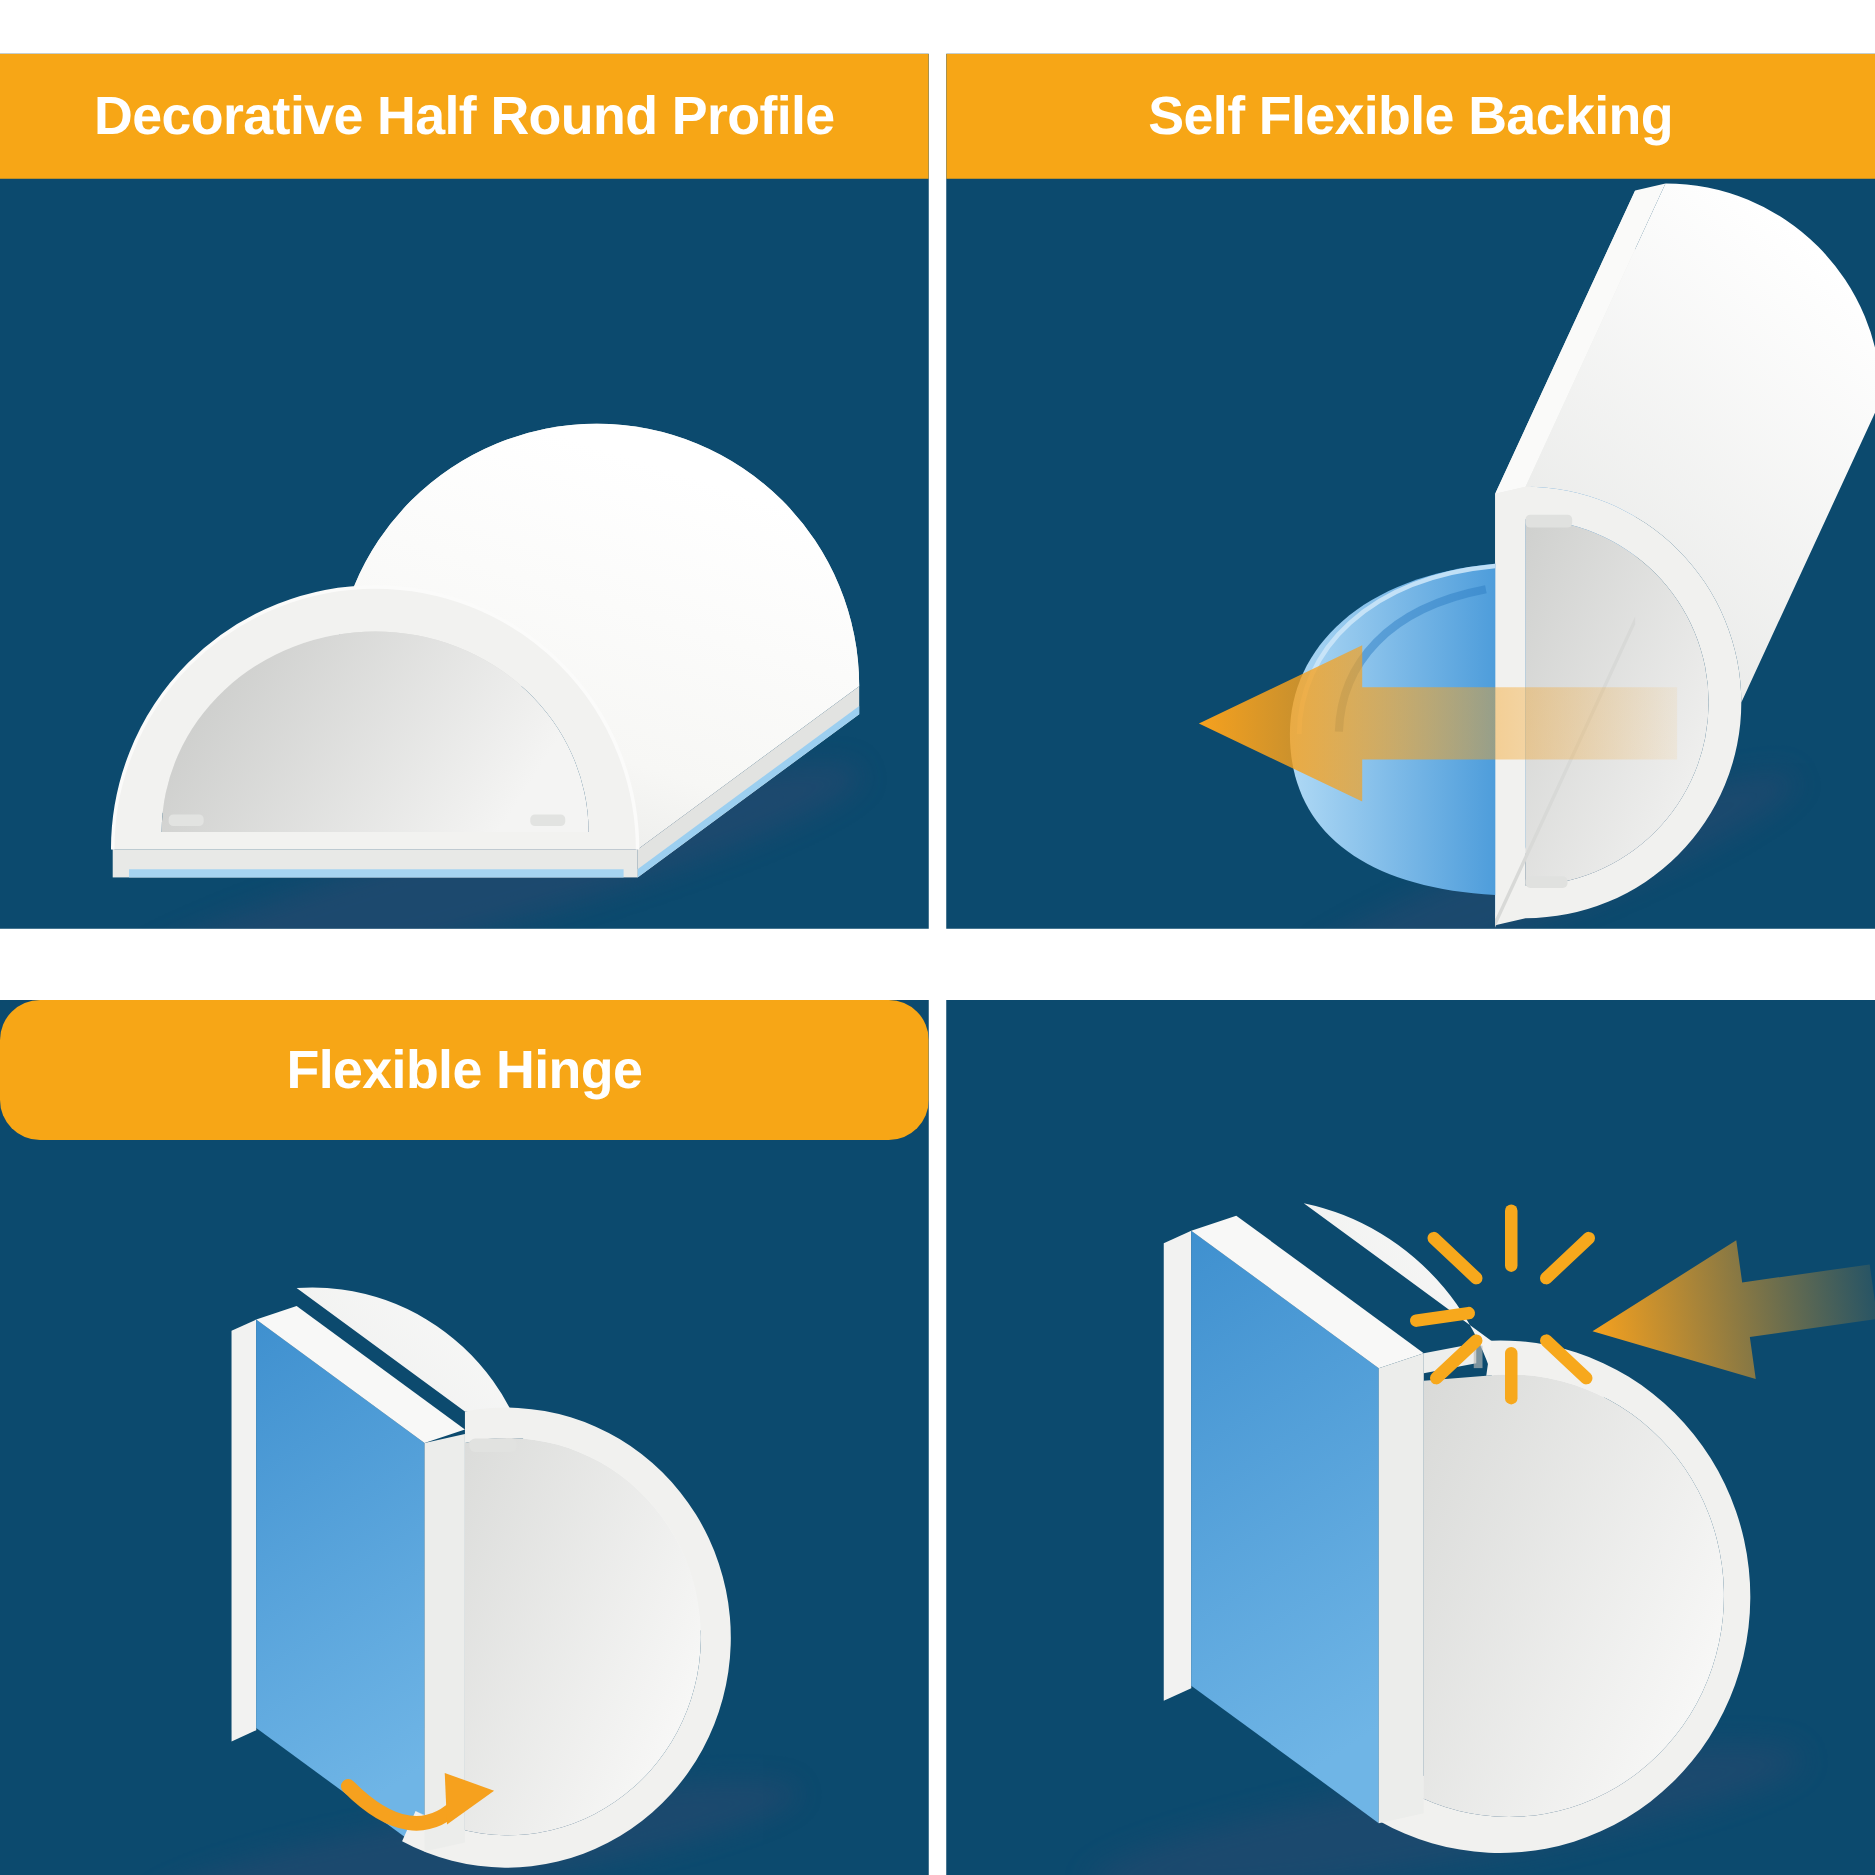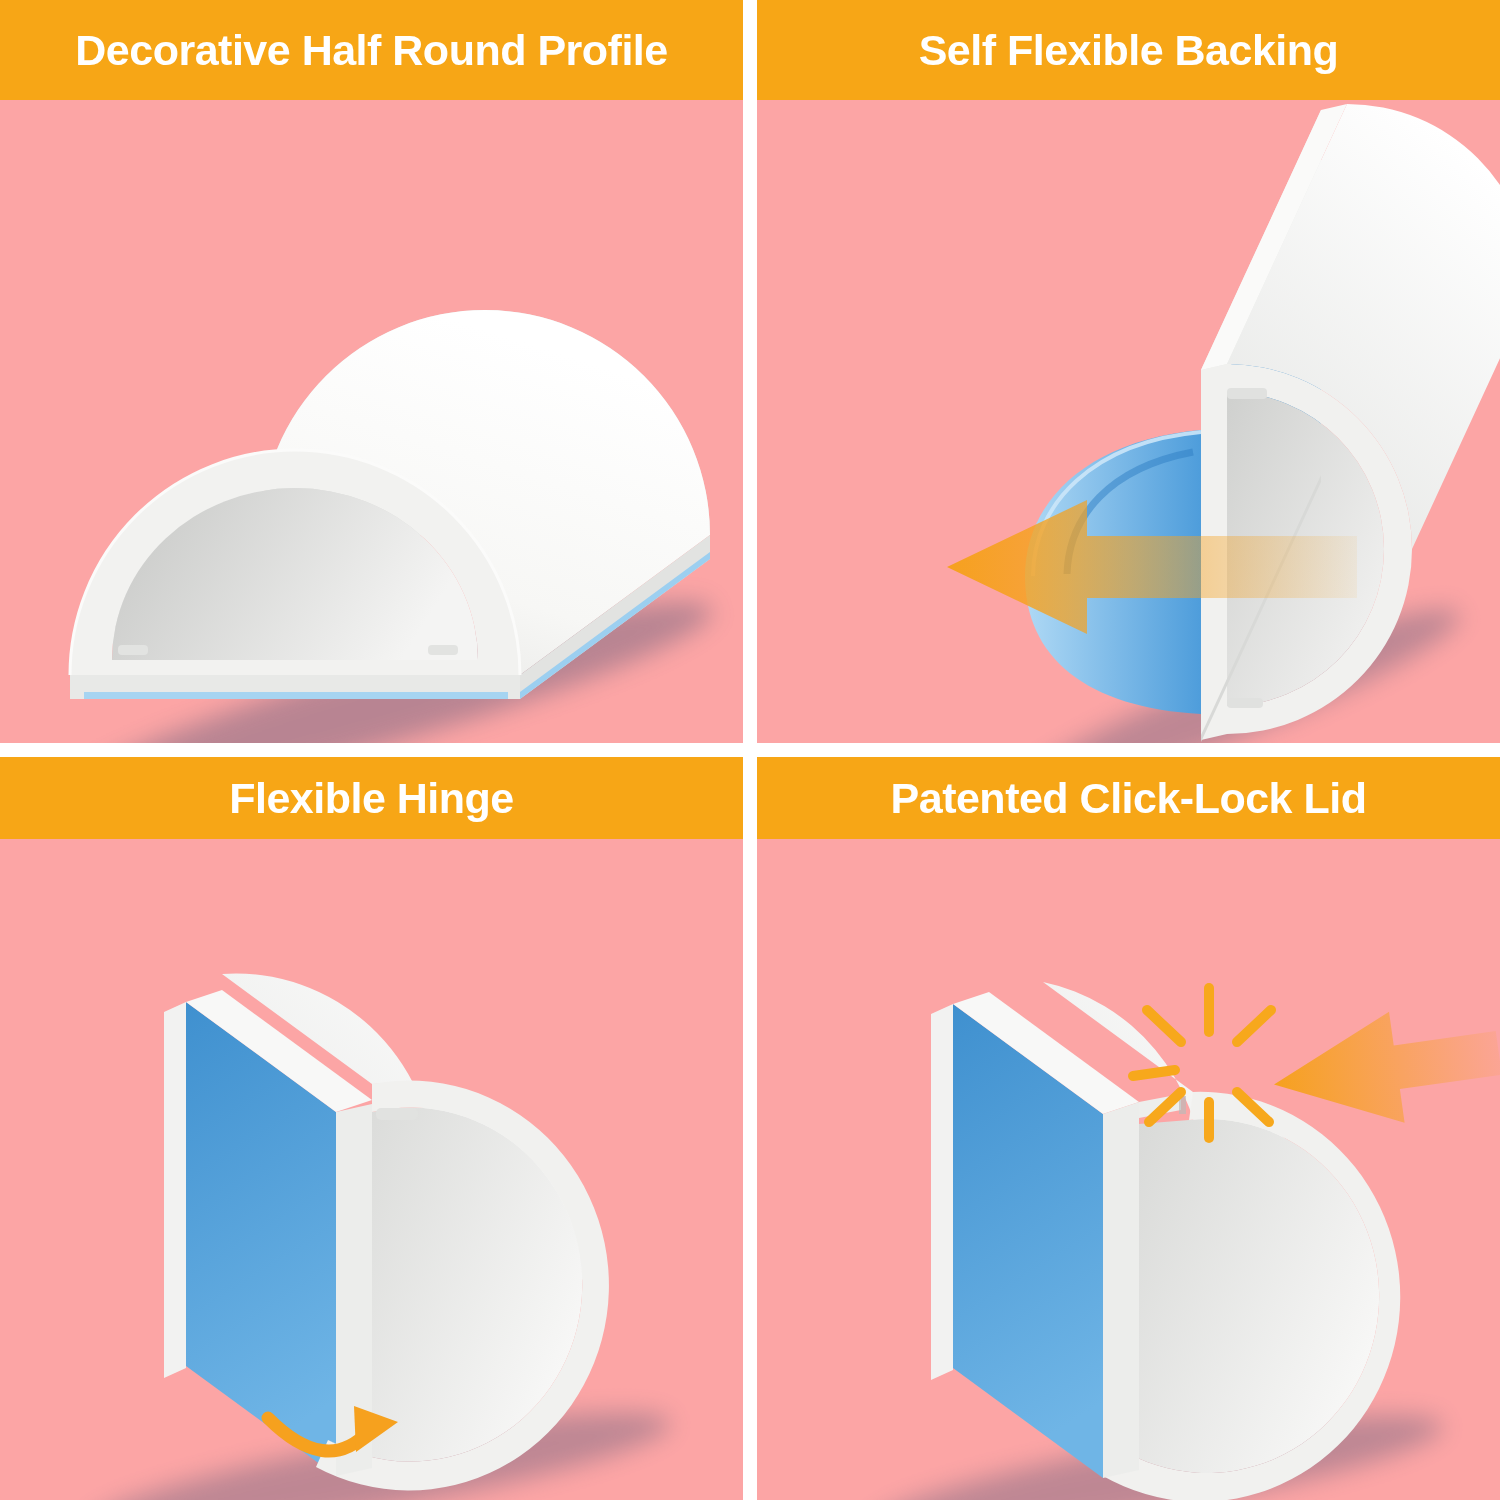--- a/index.html
+++ b/index.html
@@ -7,35 +7,36 @@
     width:1500px;height:1500px;
     display:grid;
     grid-template-columns:743px 743px;
     grid-template-rows:743px 743px;
     gap:14px;
     background:#ffffff;
     font-family:"Liberation Sans", sans-serif;
   }
   .panel{
     position:relative;
-    background:#fca5a5;
+    background:#0c4a6e;
     overflow:hidden;
     display:flex;
     flex-direction:column;
+    margin-top:43px;
   }
   .band{
     background:#F7A616;
     color:#ffffff;
     display:flex;
     align-items:center;
     justify-content:center;
     flex:0 0 auto;
   }
   .band-top{height:100px;}
-  .band-bottom{height:82px;}
+  .band-bottom{height:112px;border-radius:32px;}
   .title{
     margin:0;
     font-size:43px;
     font-weight:700;
     letter-spacing:-0.5px;
     white-space:nowrap;
   }
   .art{display:block;flex:1 1 auto;}
 </style>
 </head>
@@ -158,23 +159,20 @@
         <rect x="370" y="296" width="42" height="12" rx="5" fill="#E1E2E0"></rect>
         <g>
           <path d="M262,606 Q320,664 362,620" stroke="#F6A11E" stroke-width="13" fill="none" stroke-linecap="round"></path>
           <polygon points="350,640 392,610 348,594" fill="#F6A11E"></polygon>
         </g>
       </g>
     </svg>
   </section>
 
   <section class="panel">
-    <header class="band band-bottom">
-      <h2 class="title">Patented Click-Lock Lid</h2>
-    </header>
     <svg class="art" viewBox="0 0 743 655" width="743" height="655">
       <defs>
         <linearGradient id="p4top" x1="0" y1="1" x2="1" y2="0">
           <stop offset="0" stop-color="#E6E7E5"></stop>
             <stop offset="1" stop-color="#FFFFFF"></stop>
         </linearGradient>
         <linearGradient id="p4blue" x1="0" y1="0" x2="0.2" y2="1">
           <stop offset="0" stop-color="#3F90CF"></stop>
             <stop offset="1" stop-color="#6FB5E6"></stop>
         </linearGradient>

